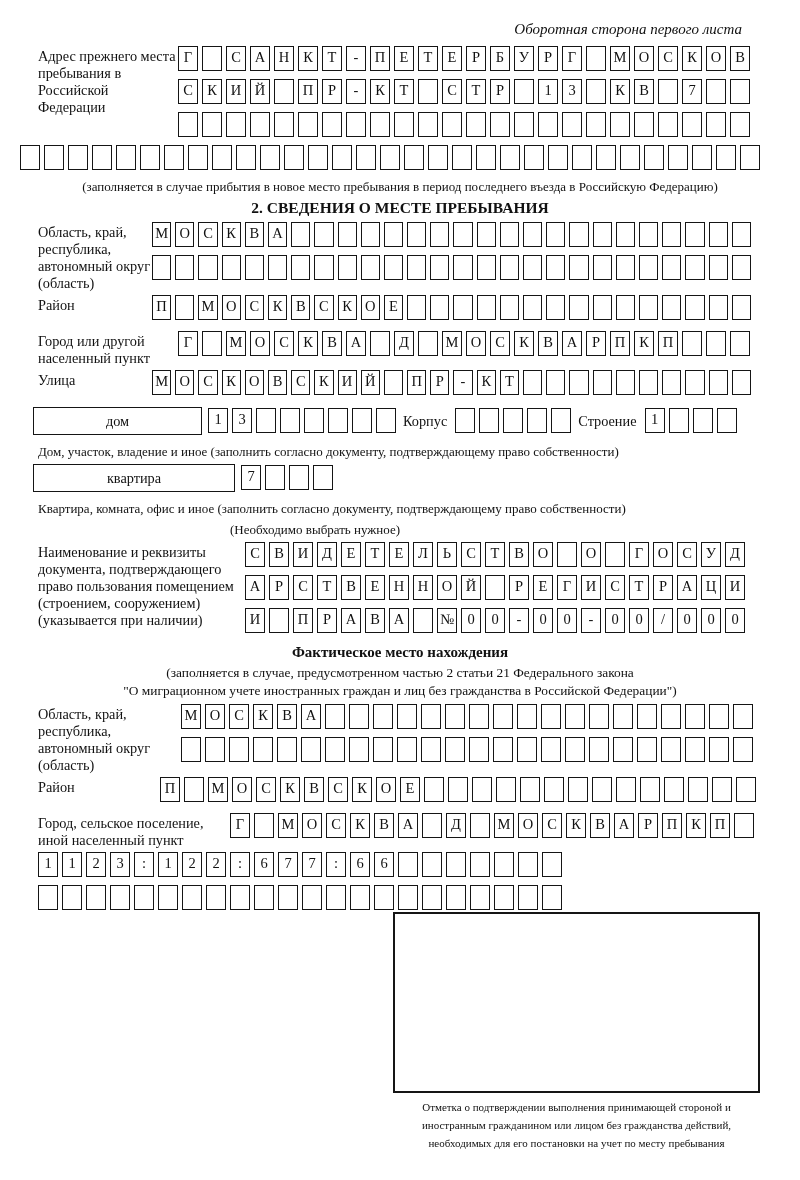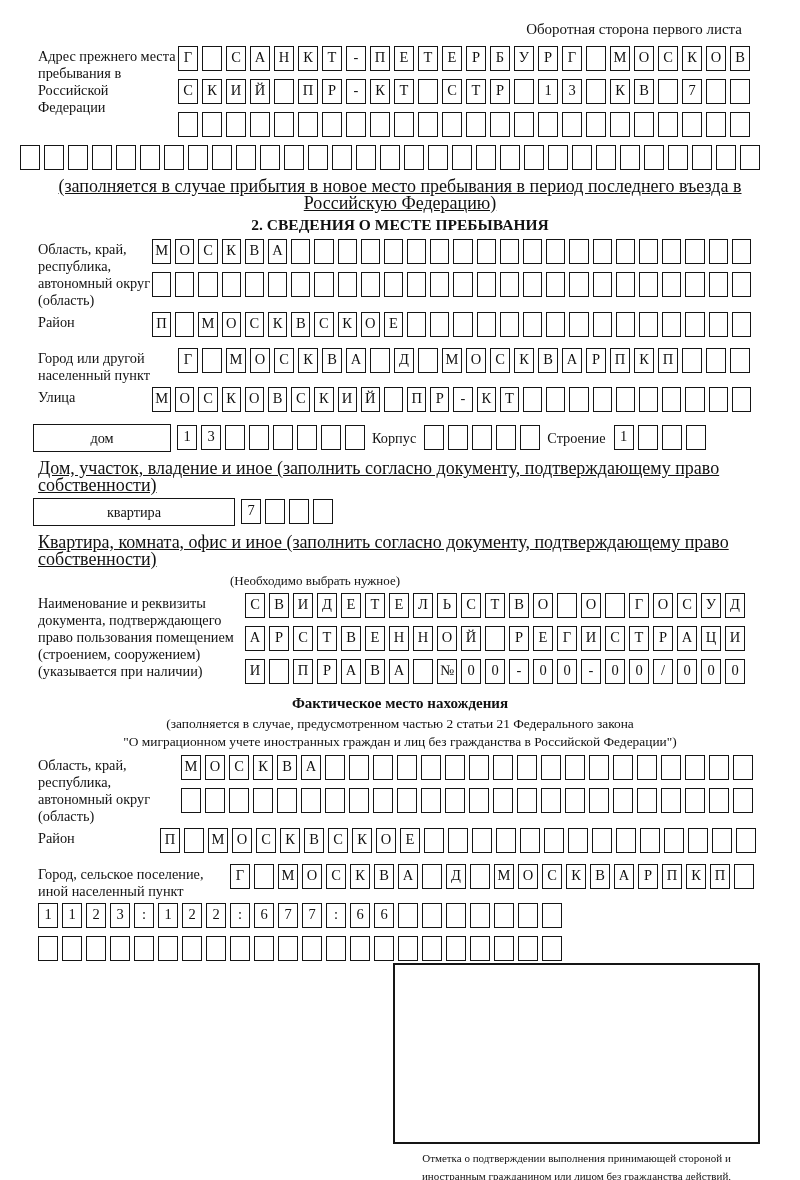--- a/index.html
+++ b/index.html
@@ -3,50 +3,50 @@
 <meta charset="utf-8">
 <style>
   * { box-sizing: border-box; margin: 0; padding: 0; }
   html, body { background: #ffffff; }
   .page {
     width: 800px; height: 1180px; overflow: hidden; position: relative;
     background: #ffffff; color: #111111;
     font-family: "Liberation Serif", "DejaVu Serif", serif;
     font-size: 14.3px;
   }
-  .top-note { text-align: right; padding: 20px 58px 0 0; font-size: 15px; line-height: 18px; margin-bottom: 8px; }
+  .top-note { text-align: right; padding: 20px 58px 0 0; font-size: 15px; line-height: 18px; margin-bottom: 8px; font-style: italic; }
 
   .frow { display: flex; align-items: flex-start; margin: 0 0 3px 38px; }
   .flabel { flex: none; font-size: 14.3px; line-height: 17px; padding-top: 2px; }
   .w114 { width: 114px; } .w122 { width: 122px; } .w140 { width: 140px; }
   .w143 { width: 143px; } .w189 { width: 189px; } .w192 { width: 192px; } .w207 { width: 207px; }
 
   .cellrow { white-space: nowrap; height: 30px; margin-bottom: 3px; line-height: 0; --cw: 20px; --gap: 4px; }
   .grids .cellrow:last-child { margin-bottom: 0; }
   .cell {
     display: inline-block; width: var(--cw); height: 25px;
     border: 1.8px solid #151515; margin-right: var(--gap);
     font-size: 14.5px; line-height: 21px; text-align: center; vertical-align: top;
   }
   .cellrow.narrow { --cw: 19.2px; }
   .fullrow { margin: 0 0 3px 20px; }
 
-  .caption { font-size: 18px; line-height: 17px; text-decoration: underline; }
+  .caption { font-size: 13px; line-height: 17px; }
   .caption.center { text-align: center; margin: 2px 20px 4px 20px; }
   .caption.left { margin: 2px 0 4px 38px; }
 
   .sec-title { text-align: center; font-weight: bold; font-size: 15.5px; line-height: 18px; margin: 3px 0 5px 0; }
 
   .hrow { display: flex; align-items: flex-start; margin: 4px 0 0 33px; }
   .field-box {
     flex: none; height: 28px; border: 1.8px solid #151515;
     display: flex; align-items: center; justify-content: center;
     font-size: 14.3px; margin-right: 6px;
   }
-  .fb-dom { width: 138px; } .fb-kv { width: 202px; }
+  .fb-dom { width: 169px; } .fb-kv { width: 202px; }
   .hrow .cellrow { margin-top: 1px; }
   .inline-label { font-size: 14.3px; line-height: 28px; margin: 0 8px 0 3px; }
 
   .stay-row { display: flex; align-items: center; margin: 5px 0 2px 38px; font-size: 14.3px; }
   .stay-caption { margin-right: 11px; }
   .checkbox {
     flex: none; width: 21px; height: 22px; border: 1.8px solid #151515;
     text-align: center; line-height: 19px; font-size: 15px;
   }
   .opt-label { margin: 0 14px 0 12px; }

